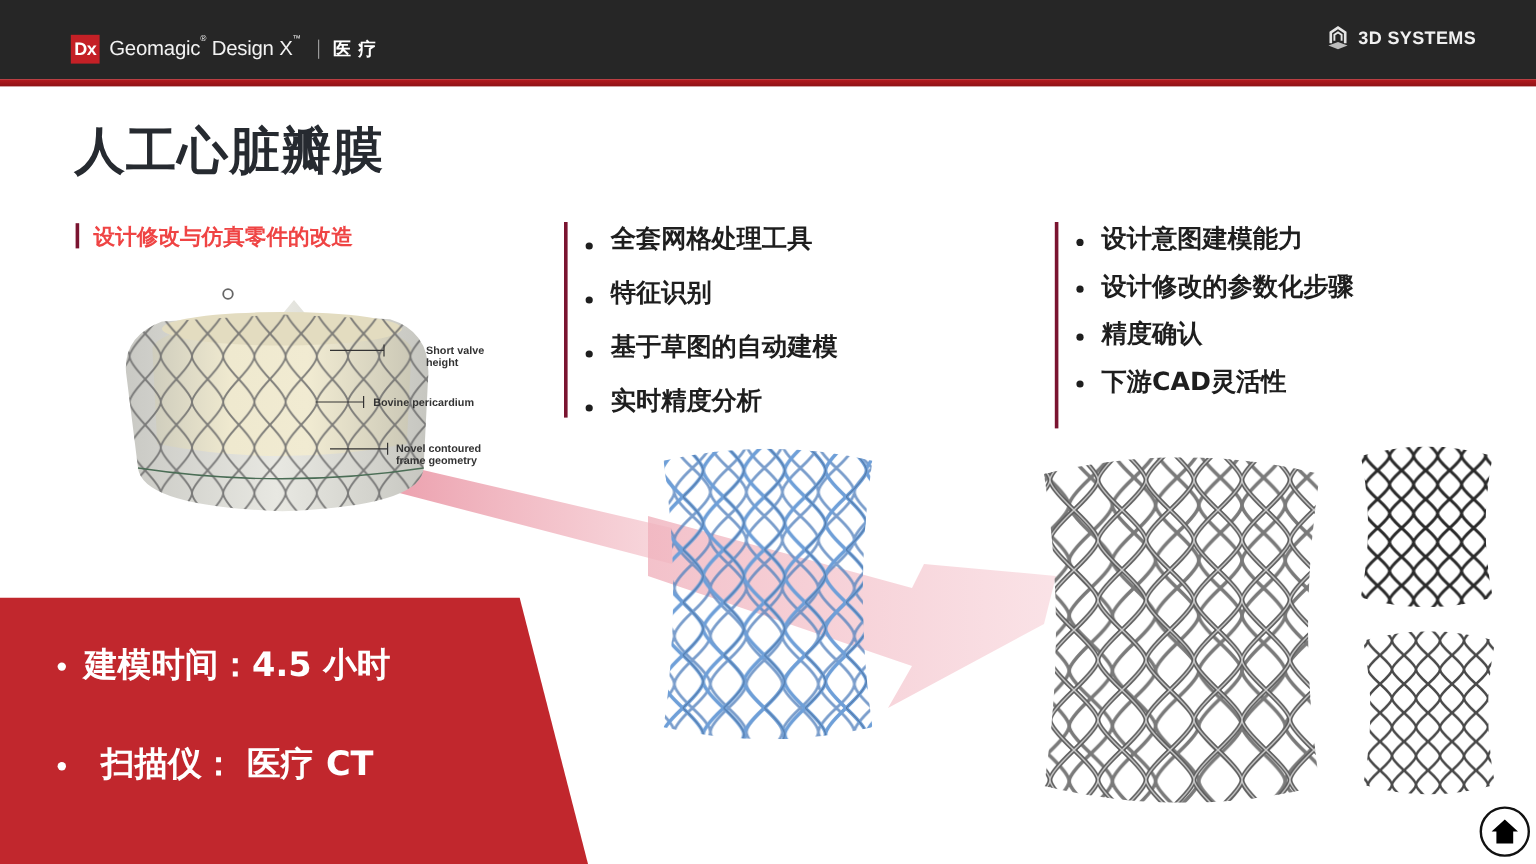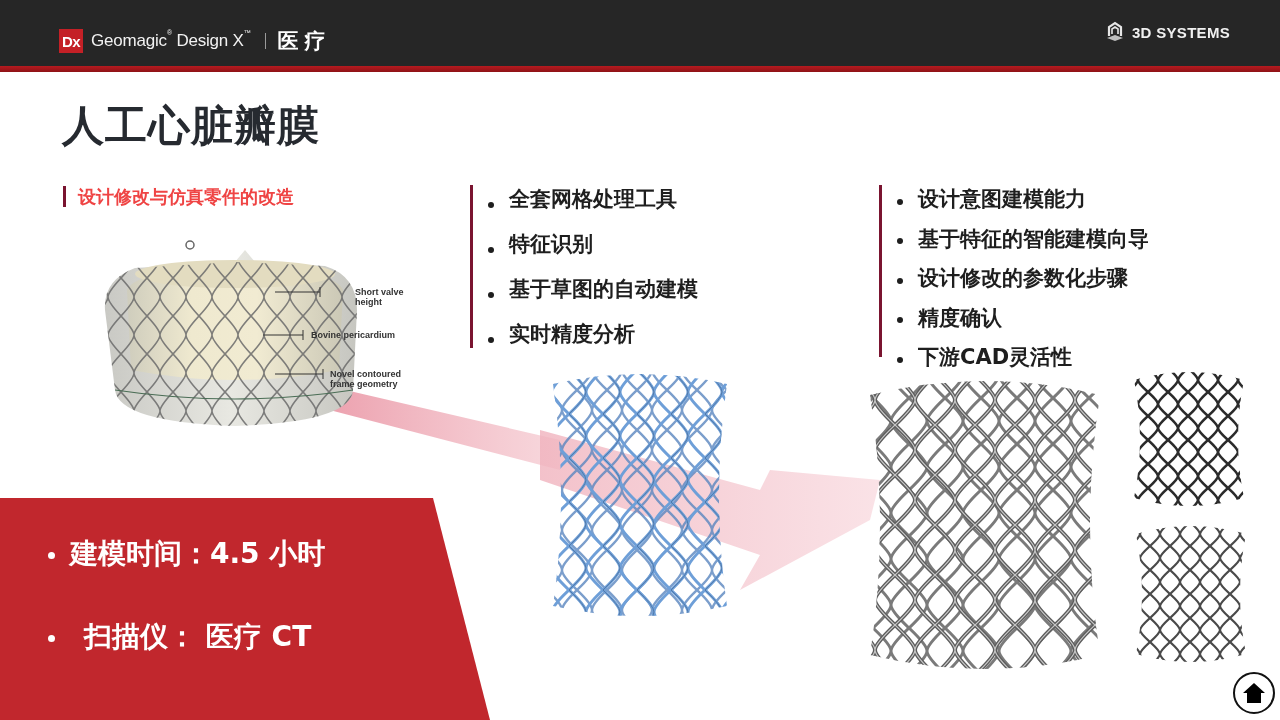--- a/index.html
+++ b/index.html
@@ -6,21 +6,21 @@
   html, body { width: 1280px; height: 720px; overflow: hidden; background: #ffffff; }
   body { position: relative; font-family: "DejaVu Sans", "Liberation Sans", sans-serif; color: #222; }
 
   .header { position: absolute; left: 0; top: 0; width: 1280px; height: 66px; background: #262626; }
   .header-stripe { position: absolute; left: 0; top: 66px; width: 1280px; height: 6px; background: linear-gradient(#b61a1f, #8e1216); }
   .brand { position: absolute; left: 59px; top: 29px; height: 24px; display: flex; align-items: center; justify-content: flex-end; }
   .dx-logo { width: 24px; height: 24px; background: #c42026; color: #fff; font-family: "Liberation Sans", sans-serif; font-size: 15px; font-weight: bold; display: flex; align-items: center; justify-content: center; letter-spacing: -0.5px; }
   .brand-name { color: #f2f2f2; font-family: "Liberation Sans", sans-serif; font-size: 17px; margin-left: 8px; letter-spacing: -0.2px; }
   .brand-name sup { font-size: 7px; vertical-align: top; position: relative; top: -2px; }
   .brand-sep { width: 1px; height: 16px; background: #9a9a9a; margin: 0 12px 0 14px; }
-  .brand-section { color: #ffffff; font-size: 21px; font-weight: bold; letter-spacing: 6px; }
+  .brand-section { color: #ffffff; font-size: 15px; font-weight: bold; letter-spacing: 6px; }
   .systems { position: absolute; right: 50px; top: 21px; display: flex; align-items: center; color: #f0f0f0; }
   .systems-icon { width: 22px; height: 22px; margin-right: 6px; }
   .systems-name { font-family: "Liberation Sans", sans-serif; font-size: 15px; font-weight: bold; letter-spacing: 0.3px; }
 
   .page-title { position: absolute; left: 62px; top: 98px; font-size: 42px; font-weight: bold; color: #262a30; letter-spacing: 1px; }
 
   .col-bar { position: absolute; width: 3px; background: #7a1430; }
   .subtitle { position: absolute; left: 78px; top: 185px; font-size: 18px; font-weight: bold; color: #ef4444; }
 
   .bullets { position: absolute; list-style: none; }
@@ -144,21 +144,20 @@
   </defs>
   <g clip-path="url(#barrel)">
     <rect width="210" height="250" fill="url(#bluemesh2)" opacity="0.8"></rect>
     <rect width="210" height="250" fill="url(#bluemesh)"></rect>
   </g>
 </svg>
 
 <div class="col-bar" style="left:879px; top:185px; height:172px;"></div>
 <ul class="bullets list-right">
   <li>设计意图建模能力</li>
-  <li>基于特征的智能建模向导</li>
   <li>设计修改的参数化步骤</li>
   <li>精度确认</li>
   <li>下游CAD灵活性</li>
 </ul>
 
 <svg class="stent" style="left:855px; top:375px;" width="260" height="300" viewBox="0 0 260 300">
   <defs>
     <pattern id="graymesh" width="40" height="50" patternUnits="userSpaceOnUse">
       <path d="M0 0 Q20 19 20 25 Q20 31 0 50 M40 0 Q20 19 20 25 Q20 31 40 50" fill="none" stroke="#5d5d5d" stroke-width="4"></path>
       <path d="M0 0 Q20 19 20 25 Q20 31 0 50 M40 0 Q20 19 20 25 Q20 31 40 50" fill="none" stroke="#c8c8c8" stroke-width="1.2"></path>

